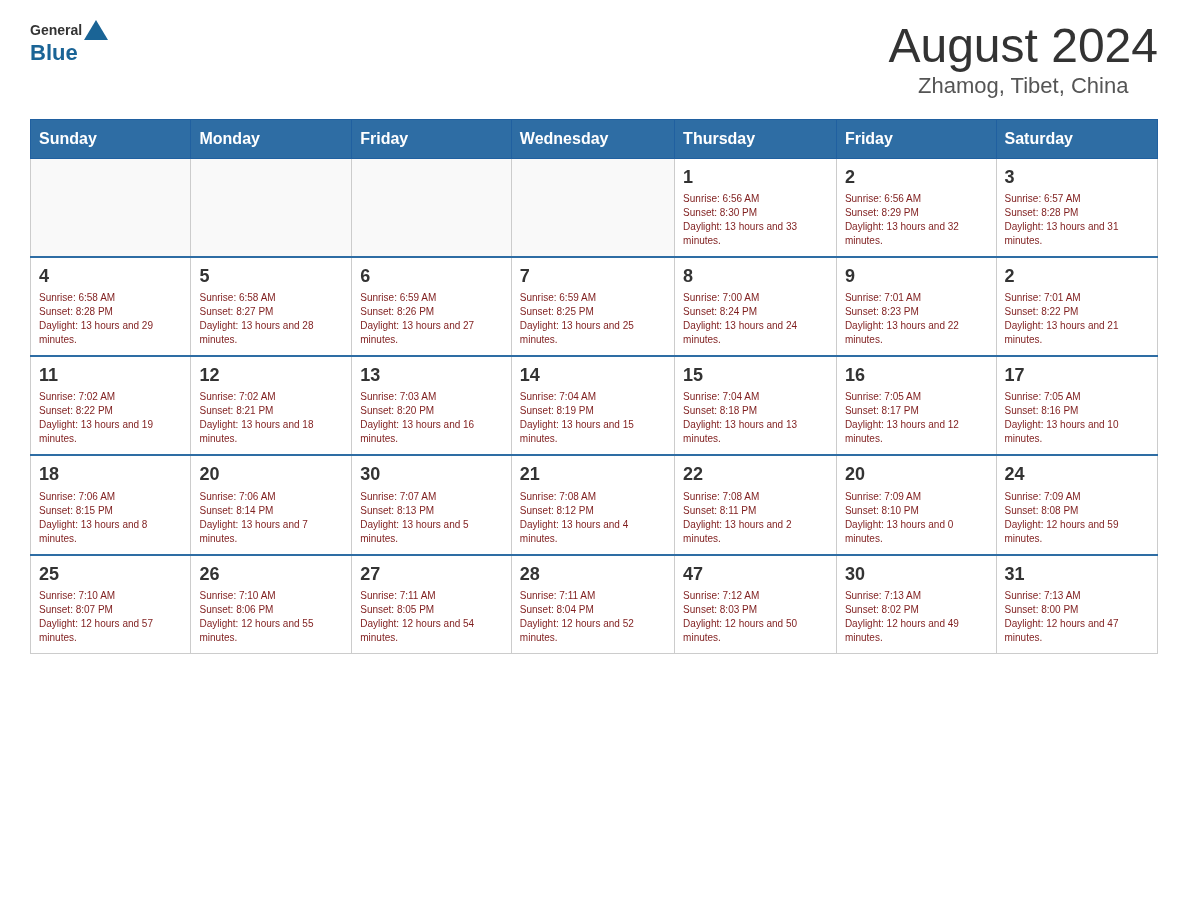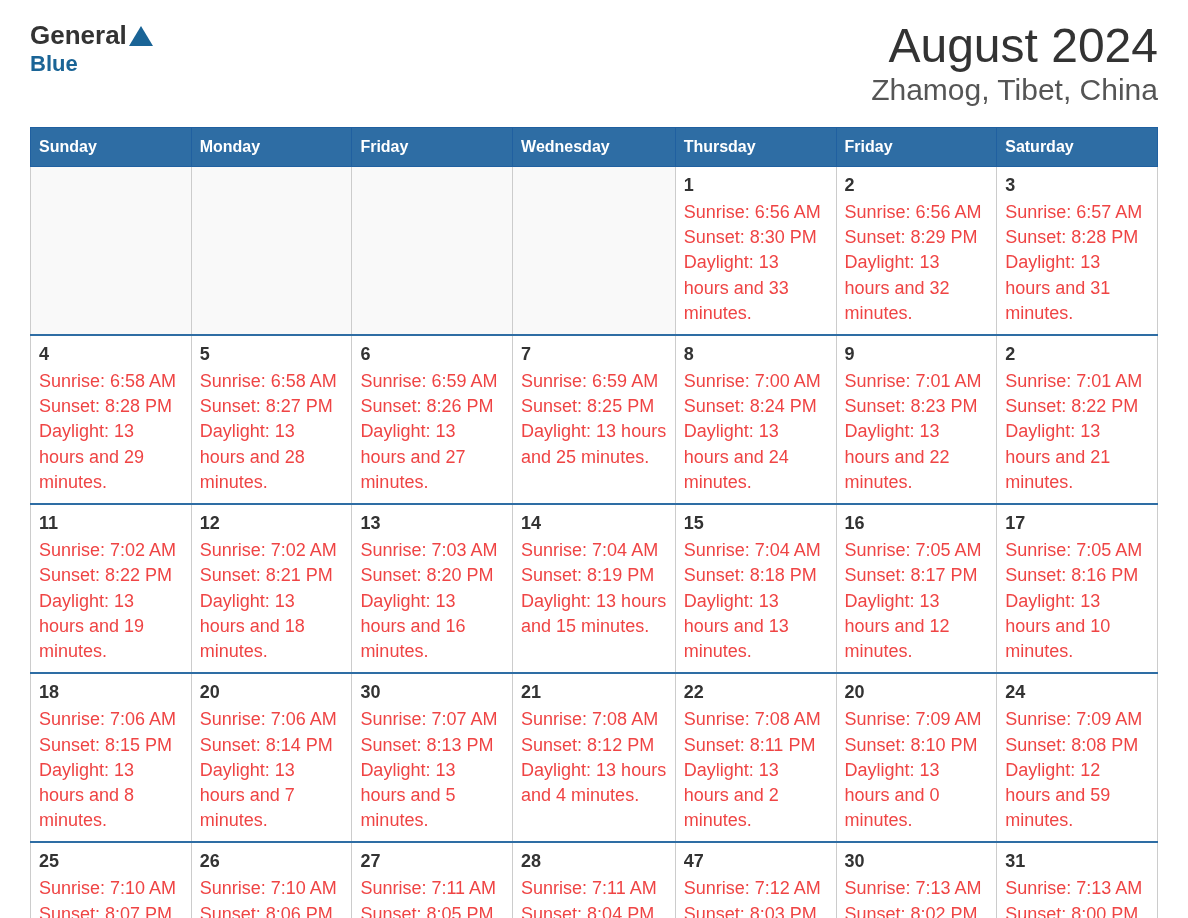--- a/index.html
+++ b/index.html
@@ -16,21 +16,21 @@
       justify-content: space-between;
       align-items: flex-start;
       margin-bottom: 20px;
     }
     .logo {
       display: flex;
       align-items: center;
       gap: 4px;
     }
     .logo-text-general {
-      font-size: 26px;
+      font-size: 14px;
       font-weight: bold;
       color: #333;
     }
     .logo-triangle {
       width: 0;
       height: 0;
       border-left: 12px solid transparent;
       border-right: 12px solid transparent;
       border-bottom: 20px solid #1a6496;
       display: inline-block;
@@ -44,30 +44,30 @@
     }
     .logo-block {
       display: flex;
       flex-direction: column;
     }
     .logo-top-row {
       display: flex;
       align-items: center;
     }
     .title-block {
-      text-align: right;
+      text-align: center;
     }
     .title-block h1 {
       font-size: 48px;
       font-weight: 300;
       color: #333;
       line-height: 1.1;
     }
     .title-block h2 {
-      font-size: 30px;
+      font-size: 22px;
       font-weight: 400;
       color: #555;
     }
     .calendar {
       width: 100%;
       border-collapse: collapse;
       border: 1px solid #999;
     }
     .calendar thead tr th {
       background-color: #2e6da4;
@@ -91,22 +91,22 @@
       background: #f9f9f9;
     }
     .day-number {
       font-size: 18px;
       font-weight: 600;
       color: #333;
       display: block;
       margin-bottom: 2px;
     }
     .day-detail {
-      color: #ef4444;
-      font-size: 18px;
+      color: #7f1d1d;
+      font-size: 10px;
     }
     .calendar tbody tr:not(:last-child) td {
       border-bottom: 2px solid #2e6da4;
     }
   </style>
 </head>
 <body>
 
 <div class="header">
   <div class="logo">

